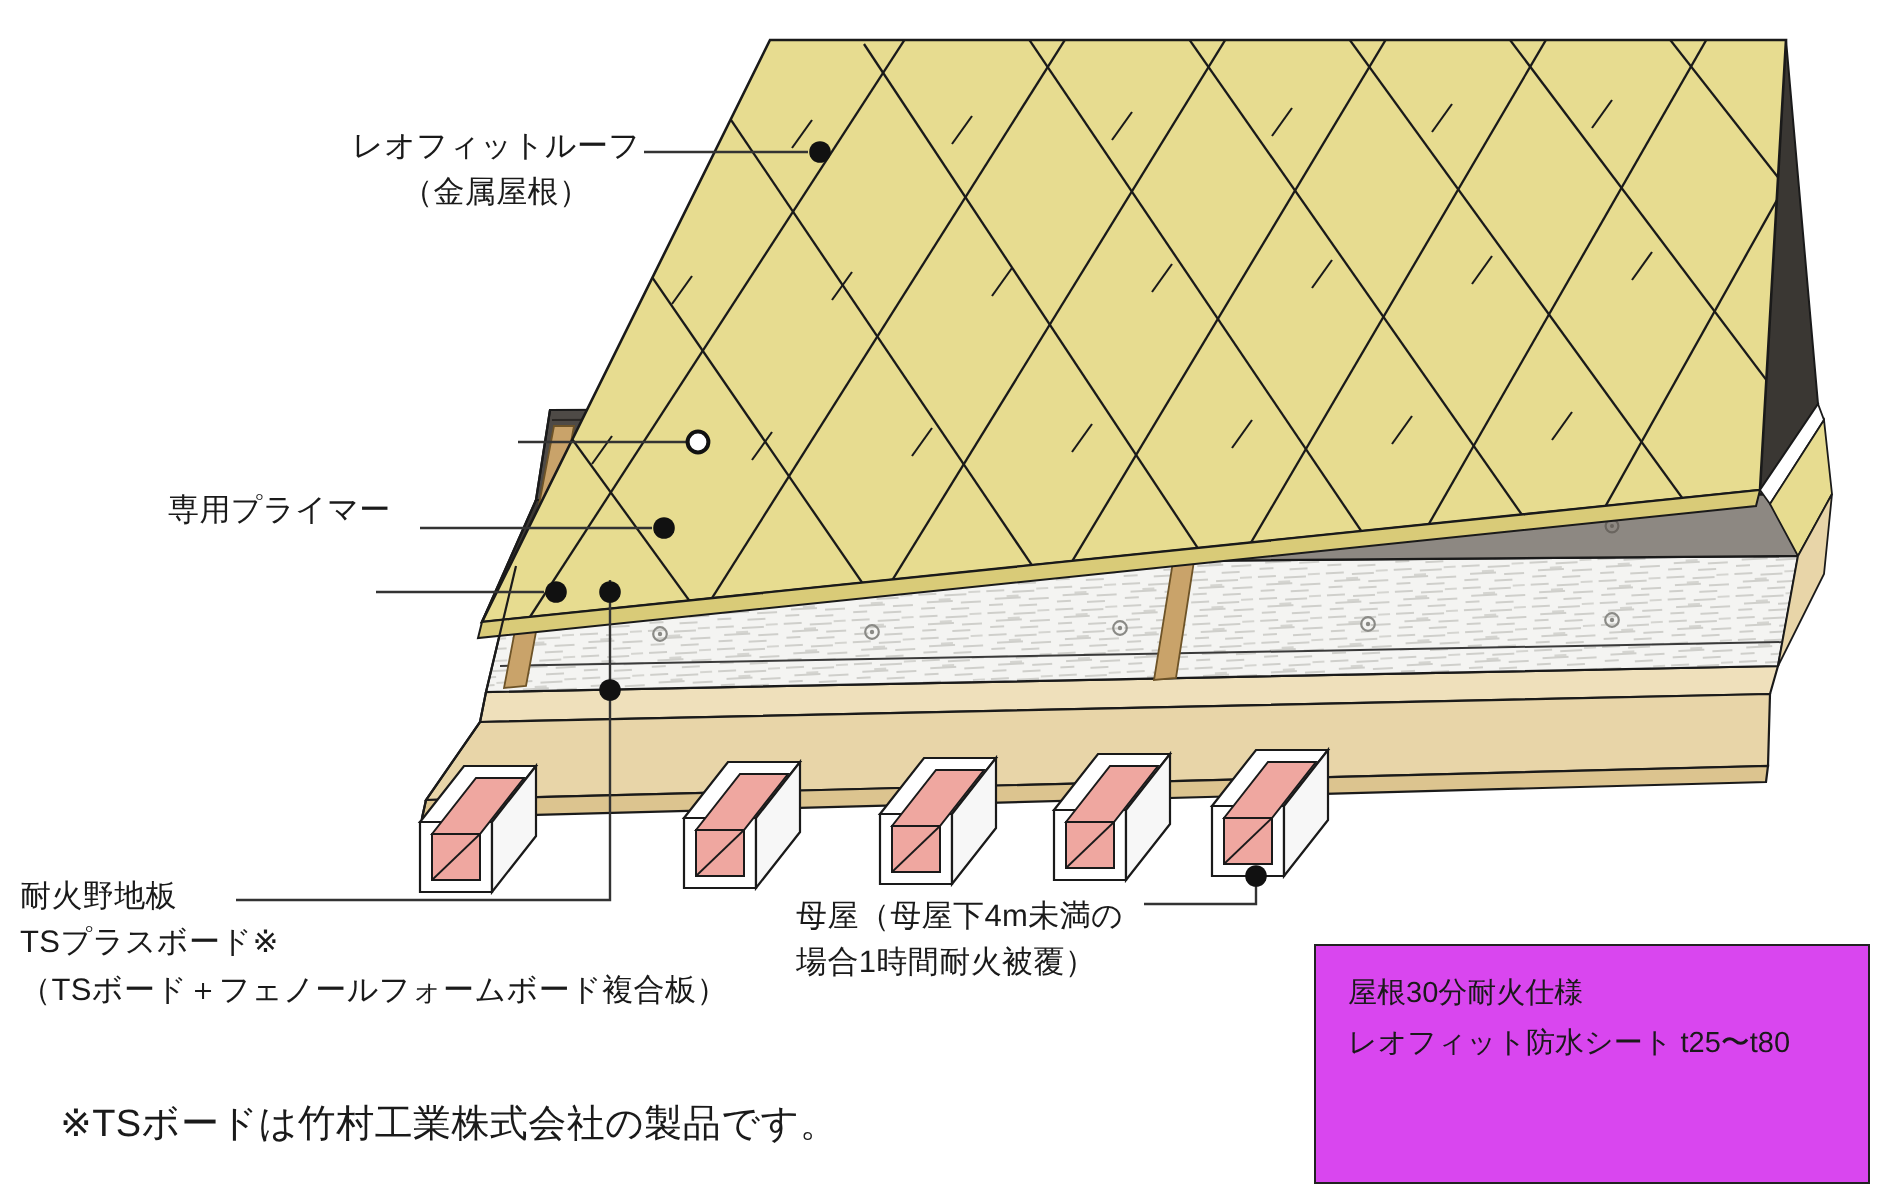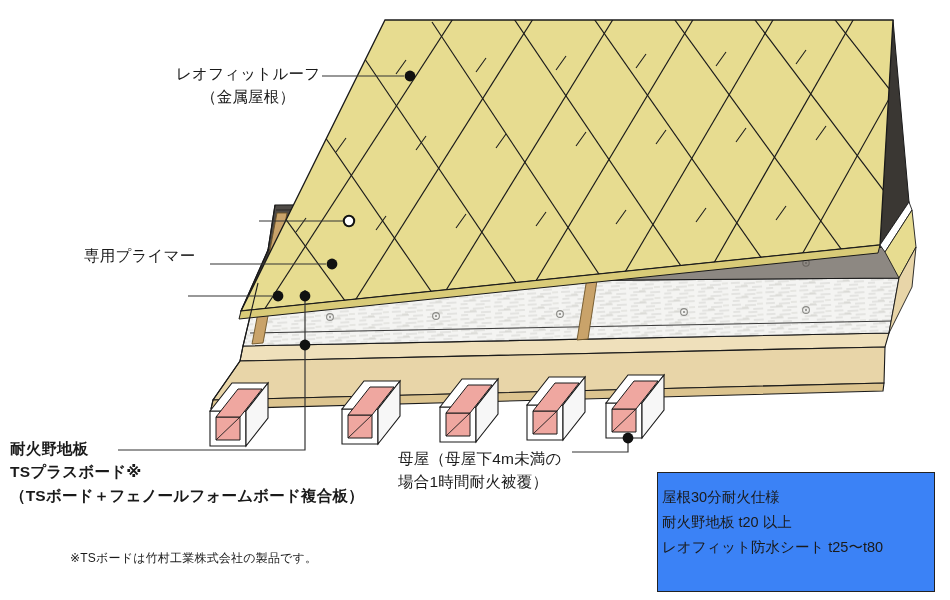--- a/index.html
+++ b/index.html
@@ -38,34 +38,34 @@
     white-space: pre;
     letter-spacing: 0.2px;
   }
   .lbl.right-align {
     text-align: right;
   }
   #label-roof       { left: 176px; top: 62px;  text-align: center; }
   #label-sheet      { left: 62px;  top: 208px; }
   #label-primer     { left: 84px;  top: 244px; }
   #label-tape       { left: 20px;  top: 283px; }
-  #label-substrate  { left: 10px;  top: 437px; font-weight: bold; }
+  #label-substrate  { left: 10px;  top: 437px; }
   #label-purlin     { left: 398px; top: 447px; }
-  #footnote         { left: 30px;  top: 549px; font-size: 12px; margin-left: 40px; }
+  #footnote         { left: 30px;  top: 549px; font-size: 19px; }
 
   #spec-box {
     position: absolute;
     left: 657px;
     top: 472px;
     width: 278px;
     height: 120px;
     border: 1px solid #222;
-    background: #3b82f6;
+    background: #d946ef;
     box-sizing: border-box;
-    padding: 12px 0 0 4px;
+    padding: 12px 0 0 16px;
   }
   #spec-box .spec-line {
     font-size: 14.5px;
     line-height: 25px;
     color: #1a1a1a;
     white-space: pre;
   }
 </style>
 </head>
 <body>
@@ -313,17 +313,16 @@
 TSプラスボード※
 （TSボード＋フェノールフォームボード複合板）</div>
 
   <div class="lbl" id="label-purlin">母屋（母屋下4m未満の
 場合1時間耐火被覆）</div>
 
   <div class="lbl" id="footnote">※TSボードは竹村工業株式会社の製品です。</div>
 
   <div id="spec-box">
     <div class="spec-line">屋根30分耐火仕様</div>
-    <div class="spec-line">耐火野地板 t20 以上</div>
     <div class="spec-line">レオフィット防水シート t25〜t80</div>
   </div>
 
 </div>
 
 </body></html>

